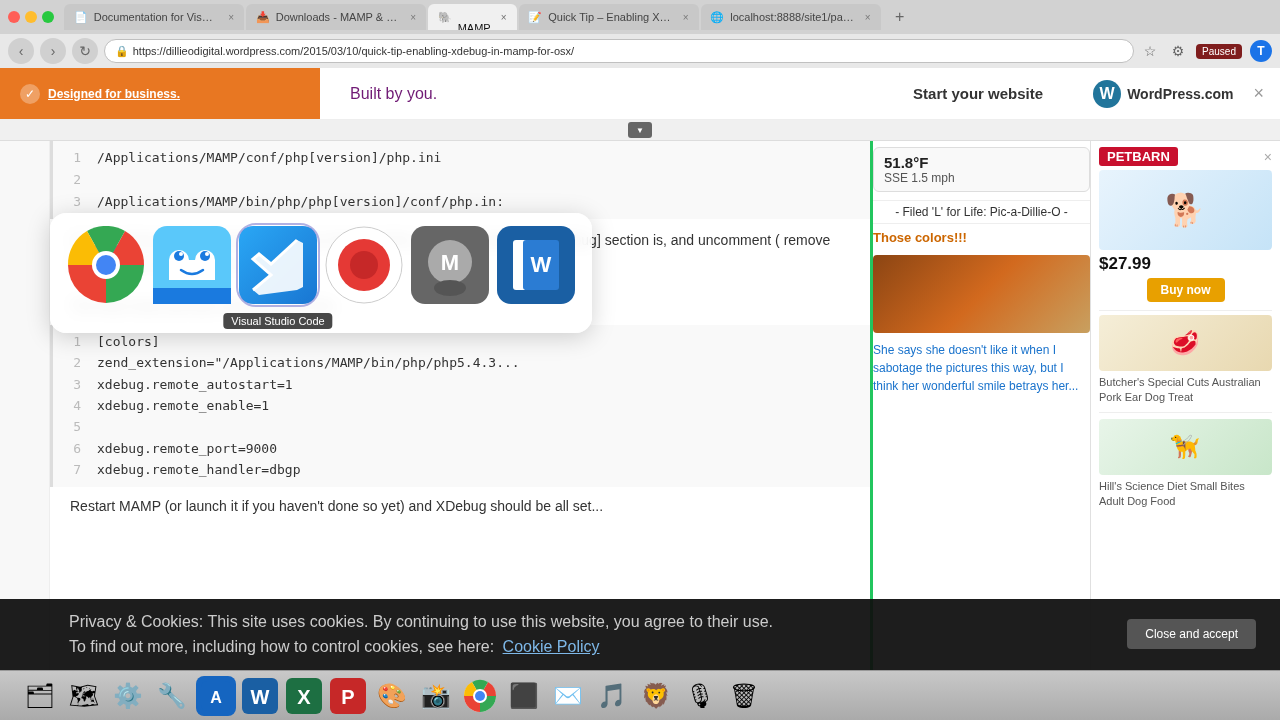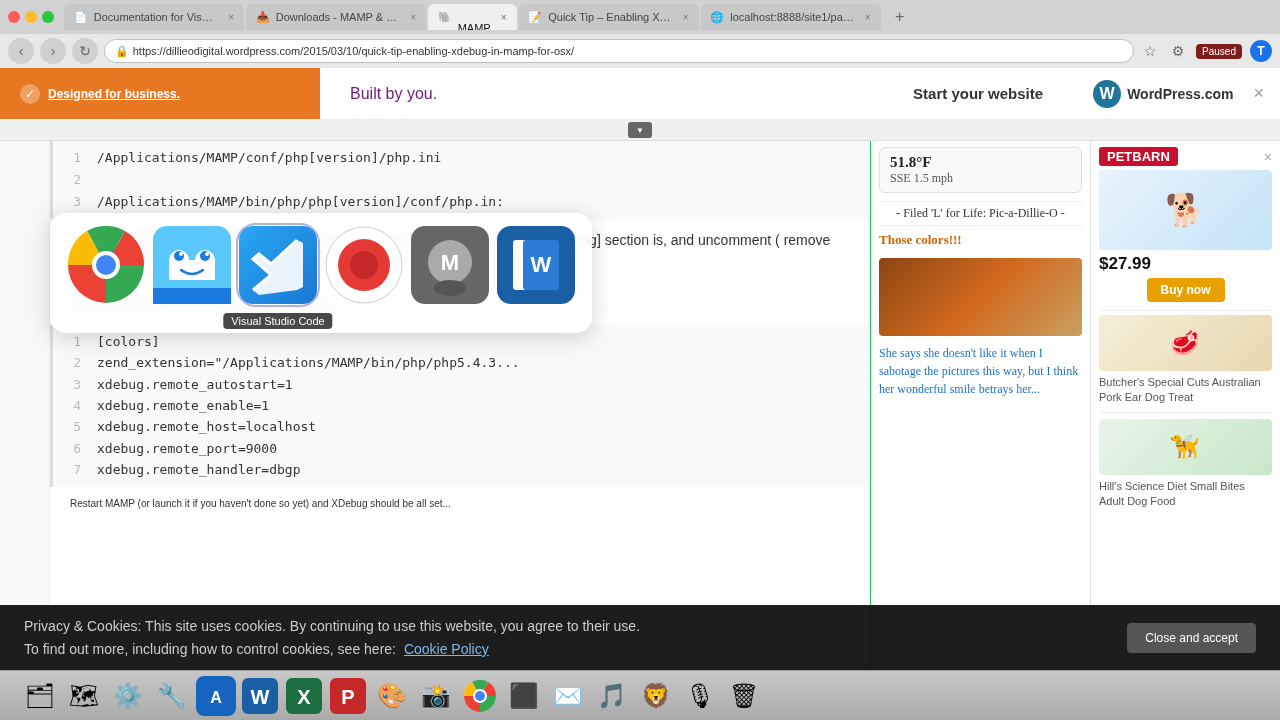--- a/index.html
+++ b/index.html
@@ -541,37 +541,36 @@
             <div style="display:flex;gap:16px;line-height:1.65;">
               <span style="color:#bbb;width:16px;text-align:right;flex-shrink:0;">3</span>
               <span>xdebug.remote_autostart=1</span>
             </div>
             <div style="display:flex;gap:16px;line-height:1.65;">
               <span style="color:#bbb;width:16px;text-align:right;flex-shrink:0;">4</span>
               <span>xdebug.remote_enable=1</span>
             </div>
             <div style="display:flex;gap:16px;line-height:1.65;">
               <span style="color:#bbb;width:16px;text-align:right;flex-shrink:0;">5</span>
-              <span>xdebug.remote_host=localhost</span>
             </div>
             <div style="display:flex;gap:16px;line-height:1.65;">
               <span style="color:#bbb;width:16px;text-align:right;flex-shrink:0;">6</span>
               <span>xdebug.remote_port=9000</span>
             </div>
             <div style="display:flex;gap:16px;line-height:1.65;">
               <span style="color:#bbb;width:16px;text-align:right;flex-shrink:0;">7</span>
               <span>xdebug.remote_handler=dbgp</span>
             </div>
           </div>
 
-          <div style="font-size:10px;color:#333;line-height:1.7;padding:8px 20px;">Restart MAMP (or launch it if you haven't done so yet) and XDebug should be all set...</div>
+          <div style="font-size:14px;color:#333;line-height:1.7;padding:8px 20px;">Restart MAMP (or launch it if you haven't done so yet) and XDebug should be all set...</div>
 
         </div>
 
-        <div style="width:220px;background:white;border-left:1px solid #22c55e;padding:6px 8px;flex-shrink:0;overflow:hidden;font-family:Liberation Serif, serif;">
+        <div style="width:220px;background:white;border-left:3px solid #22c55e;padding:6px 0;flex-shrink:0;overflow:hidden;">
 
           <div style="border:1px solid #ddd;border-radius:6px;padding:6px 10px;margin-bottom:8px;background:#f9f9f9;">
             <div style="font-size:15px;font-weight:bold;color:#222;">51.8°F</div>
             <div style="font-size:12px;color:#555;">SSE 1.5 mph</div>
           </div>
 
           <div style="font-size:12px;color:#333;text-align:center;padding:4px 0;border-top:1px solid #eee;border-bottom:1px solid #eee;">- Filed 'L' for Life: Pic-a-Dillie-O -</div>
 
           <a style="color:#cc6600;font-size:13px;font-weight:600;display:block;padding:6px 0;cursor:pointer;text-decoration:none;">Those colors!!!</a>
 
@@ -602,21 +601,21 @@
           <div style="height:56px;background:linear-gradient(135deg,#e8f5e9,#c8e6c9);border-radius:4px;display:flex;align-items:center;justify-content:center;font-size:24px;margin:4px 0;">🦮</div>
           <div style="font-size:11px;color:#555;line-height:1.4;">Hill's Science Diet Small Bites Adult Dog Food</div>
         </div>
 
       </div>
     </div>
 
   </div>
 
   <div style="position:fixed;bottom:50px;left:0;right:0;background:rgba(15,15,15,0.94);color:#ccc;padding:10px 24px;display:flex;align-items:center;justify-content:space-between;z-index:100;">
-    <div style="font-size:14px;line-height:1.6;">
+    <div style="font-size:16px;line-height:1.6;margin-left:45px;">
       <div>Privacy &amp; Cookies: This site uses cookies. By continuing to use this website, you agree to their use.</div>
       <div>
         <span>To find out more, including how to control cookies, see here:</span>
         <a style="color:#7eb8e8;text-decoration:underline;cursor:pointer;margin-left:4px;">Cookie Policy</a>
       </div>
     </div>
     <button class="close-accept-btn">Close and accept</button>
   </div>
 
   <div class="mac-dock">

